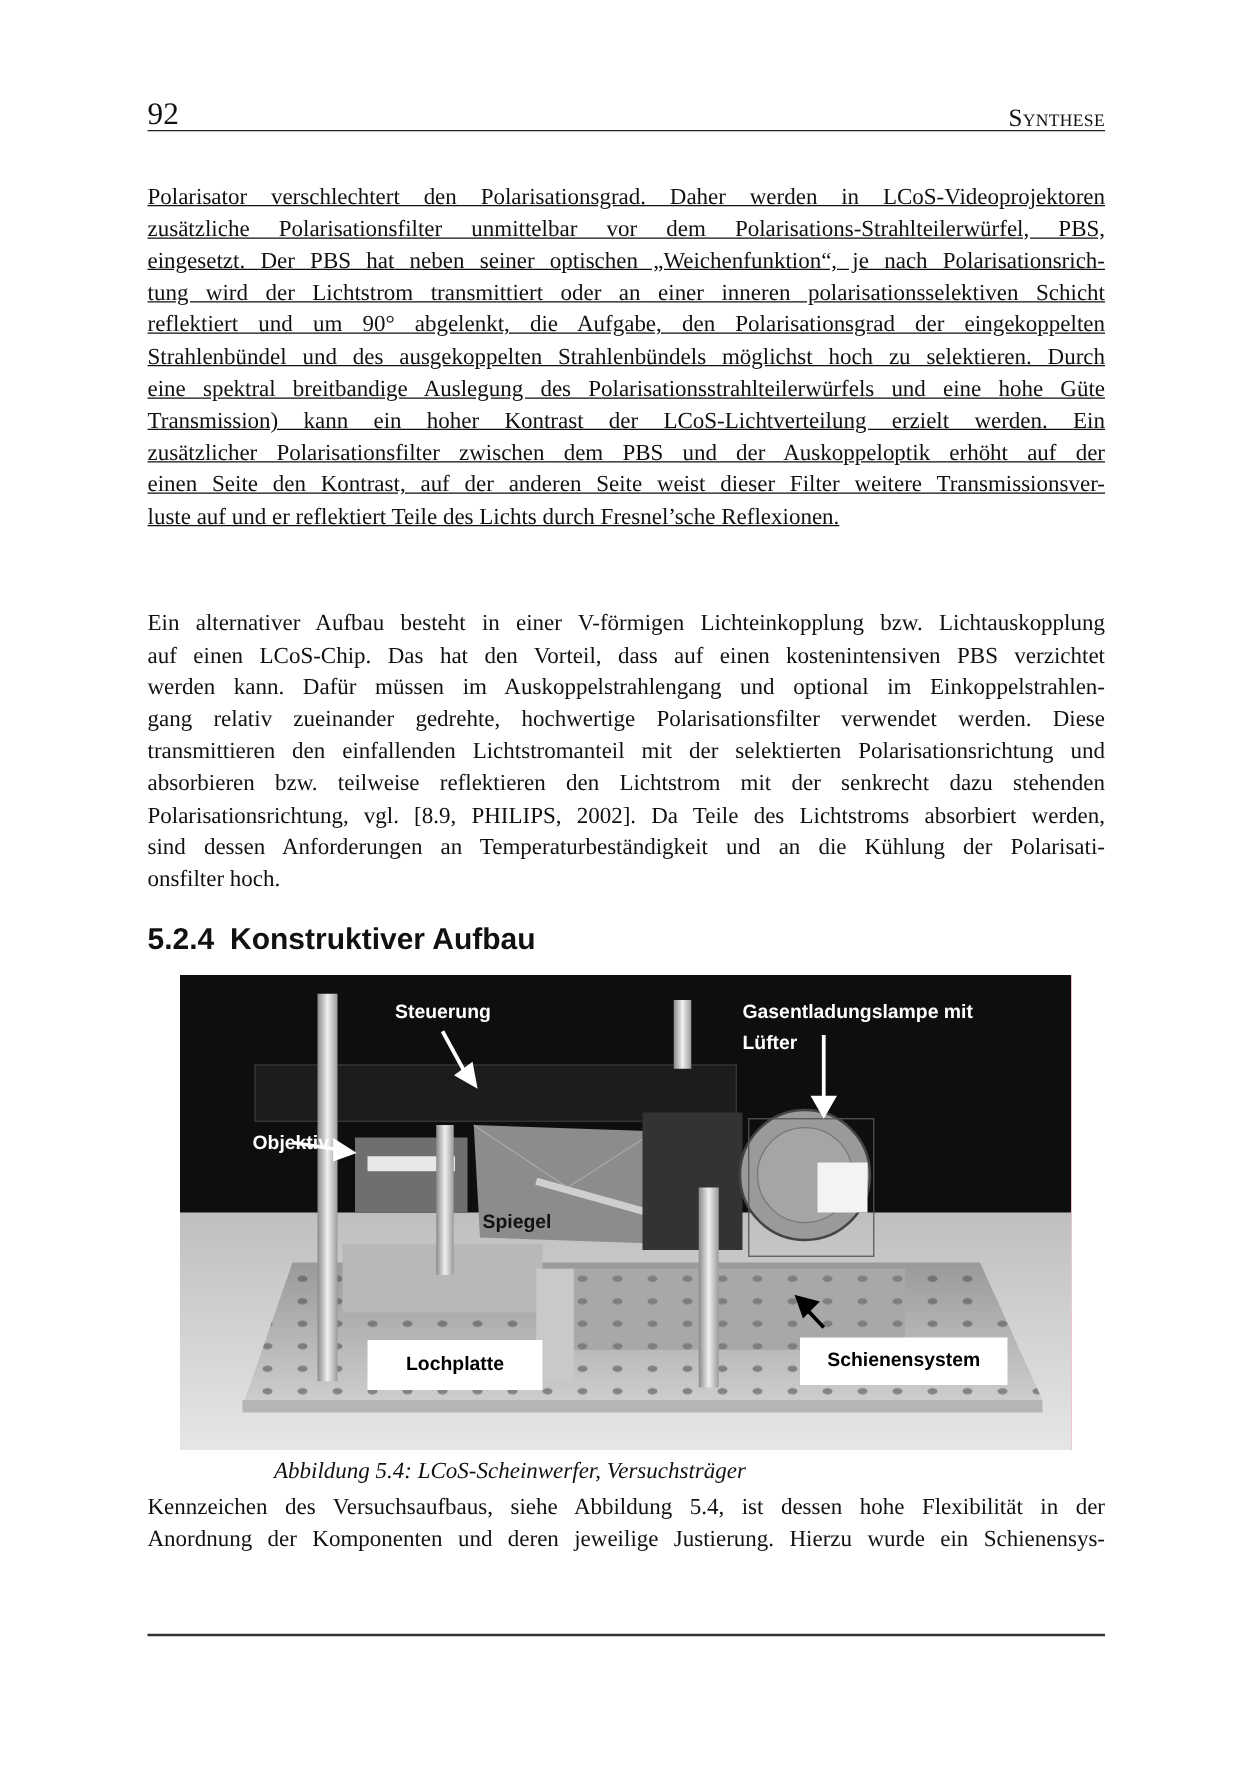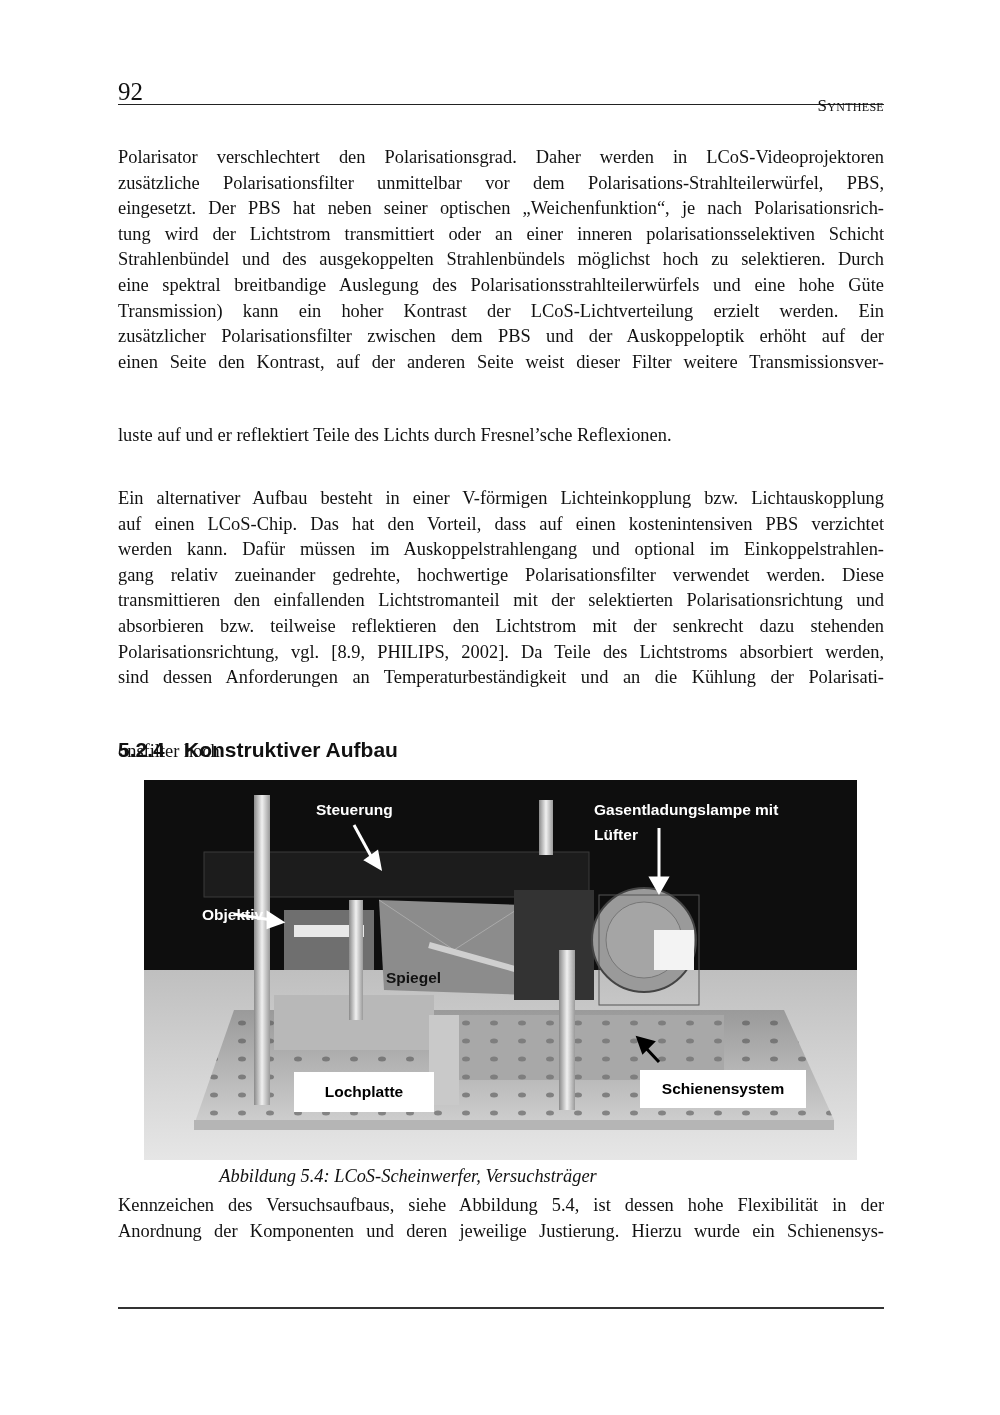--- a/index.html
+++ b/index.html
@@ -1,30 +1,30 @@
 <!DOCTYPE html>
 <html><head>
 <meta charset="utf-8">
 <style>
   html, body { margin: 0; padding: 0; background: #ffffff; }
   body { width: 1000px; height: 1415px; position: relative; overflow: hidden;
          font-family: "Liberation Serif", "DejaVu Serif", serif; color: #111; }
   .header { position: absolute; left: 118px; top: 78px; width: 766px; height: 26px;
             border-bottom: 1.5px solid #222; }
   .page-num { position: absolute; left: 0; top: 0; font-size: 25px; }
-  .running-title { position: absolute; right: 0; top: 18px; font-size: 17px; font-variant: small-caps; letter-spacing: 0.3px; font-family: Liberation Serif, serif; }
+  .running-title { position: absolute; right: 0; top: 6px; font-size: 20px; font-variant: small-caps; letter-spacing: 0.3px; font-family: Liberation Serif, serif; }
   .para { position: absolute; left: 118px; width: 766px; font-size: 18.4px; line-height: 25.6px;
           text-align: justify; margin: 0; }
   .para .ln { display: block; text-align: justify; text-align-last: justify; white-space: nowrap; }
-  .para .ln.last { text-align-last: left; margin-top: 48px; }
-  .p1 { top: 145px; }
+  .para .ln.last { text-align-last: left; }
+  .p1 { top: 145px; text-decoration: underline; }
   .p2 { top: 486px; }
   .p3 { top: 1193px; }
   .section { position: absolute; left: 118px; top: 738px; font-family: "Liberation Sans", "DejaVu Sans", sans-serif;
-             font-weight: bold; font-size: 21px; }
+             font-weight: bold; font-size: 24px; }
   .section .num { display: inline-block; width: 66px; }
   .figure { position: absolute; left: 144px; top: 780px; width: 713px; height: 380px; overflow: hidden;
             background: #be185d; }
   .figure svg { position: absolute; left: 0; top: 0; }
   .lbl { position: absolute; font-family: "Liberation Sans", "DejaVu Sans", sans-serif; font-weight: bold;
          font-size: 15.5px; color: #fff; white-space: nowrap; }
   .lbl.boxed { background: #fff; color: #000; display: flex; align-items: center; justify-content: center; }
   .caption { position: absolute; left: 0; width: 816px; top: 1166px; text-align: center; font-style: italic;
              font-size: 18.4px; }
   .footer-rule { position: absolute; left: 118px; top: 1307px; width: 766px; height: 0; border-top: 2px solid #333; }
@@ -35,20 +35,21 @@
 <div class="header">
   <span class="page-num">92</span>
   <span class="running-title">Synthese</span>
 </div>
 
 <div class="para p1">
   <span class="ln">Polarisator verschlechtert den Polarisationsgrad. Daher werden in LCoS-Videoprojektoren</span>
   <span class="ln">zusätzliche Polarisationsfilter unmittelbar vor dem Polarisations-Strahlteilerwürfel, PBS,</span>
   <span class="ln">eingesetzt. Der PBS hat neben seiner optischen „Weichenfunktion“, je nach Polarisationsrich-</span>
   <span class="ln">tung wird der Lichtstrom transmittiert oder an einer inneren polarisationsselektiven Schicht</span>
+  <span class="ln">reflektiert und um 90° abgelenkt, die Aufgabe, den Polarisationsgrad der eingekoppelten</span>
   <span class="ln">Strahlenbündel und des ausgekoppelten Strahlenbündels möglichst hoch zu selektieren. Durch</span>
   <span class="ln">eine spektral breitbandige Auslegung des Polarisationsstrahlteilerwürfels und eine hohe Güte</span>
   <span class="ln">Transmission) kann ein hoher Kontrast der LCoS-Lichtverteilung erzielt werden. Ein</span>
   <span class="ln">zusätzlicher Polarisationsfilter zwischen dem PBS und der Auskoppeloptik erhöht auf der</span>
   <span class="ln">einen Seite den Kontrast, auf der anderen Seite weist dieser Filter weitere Transmissionsver-</span>
   <span class="ln last">luste auf und er reflektiert Teile des Lichts durch Fresnel’sche Reflexionen.</span>
 </div>
 
 <div class="para p2">
   <span class="ln">Ein alternativer Aufbau besteht in einer V-förmigen Lichteinkopplung bzw. Lichtauskopplung</span>

